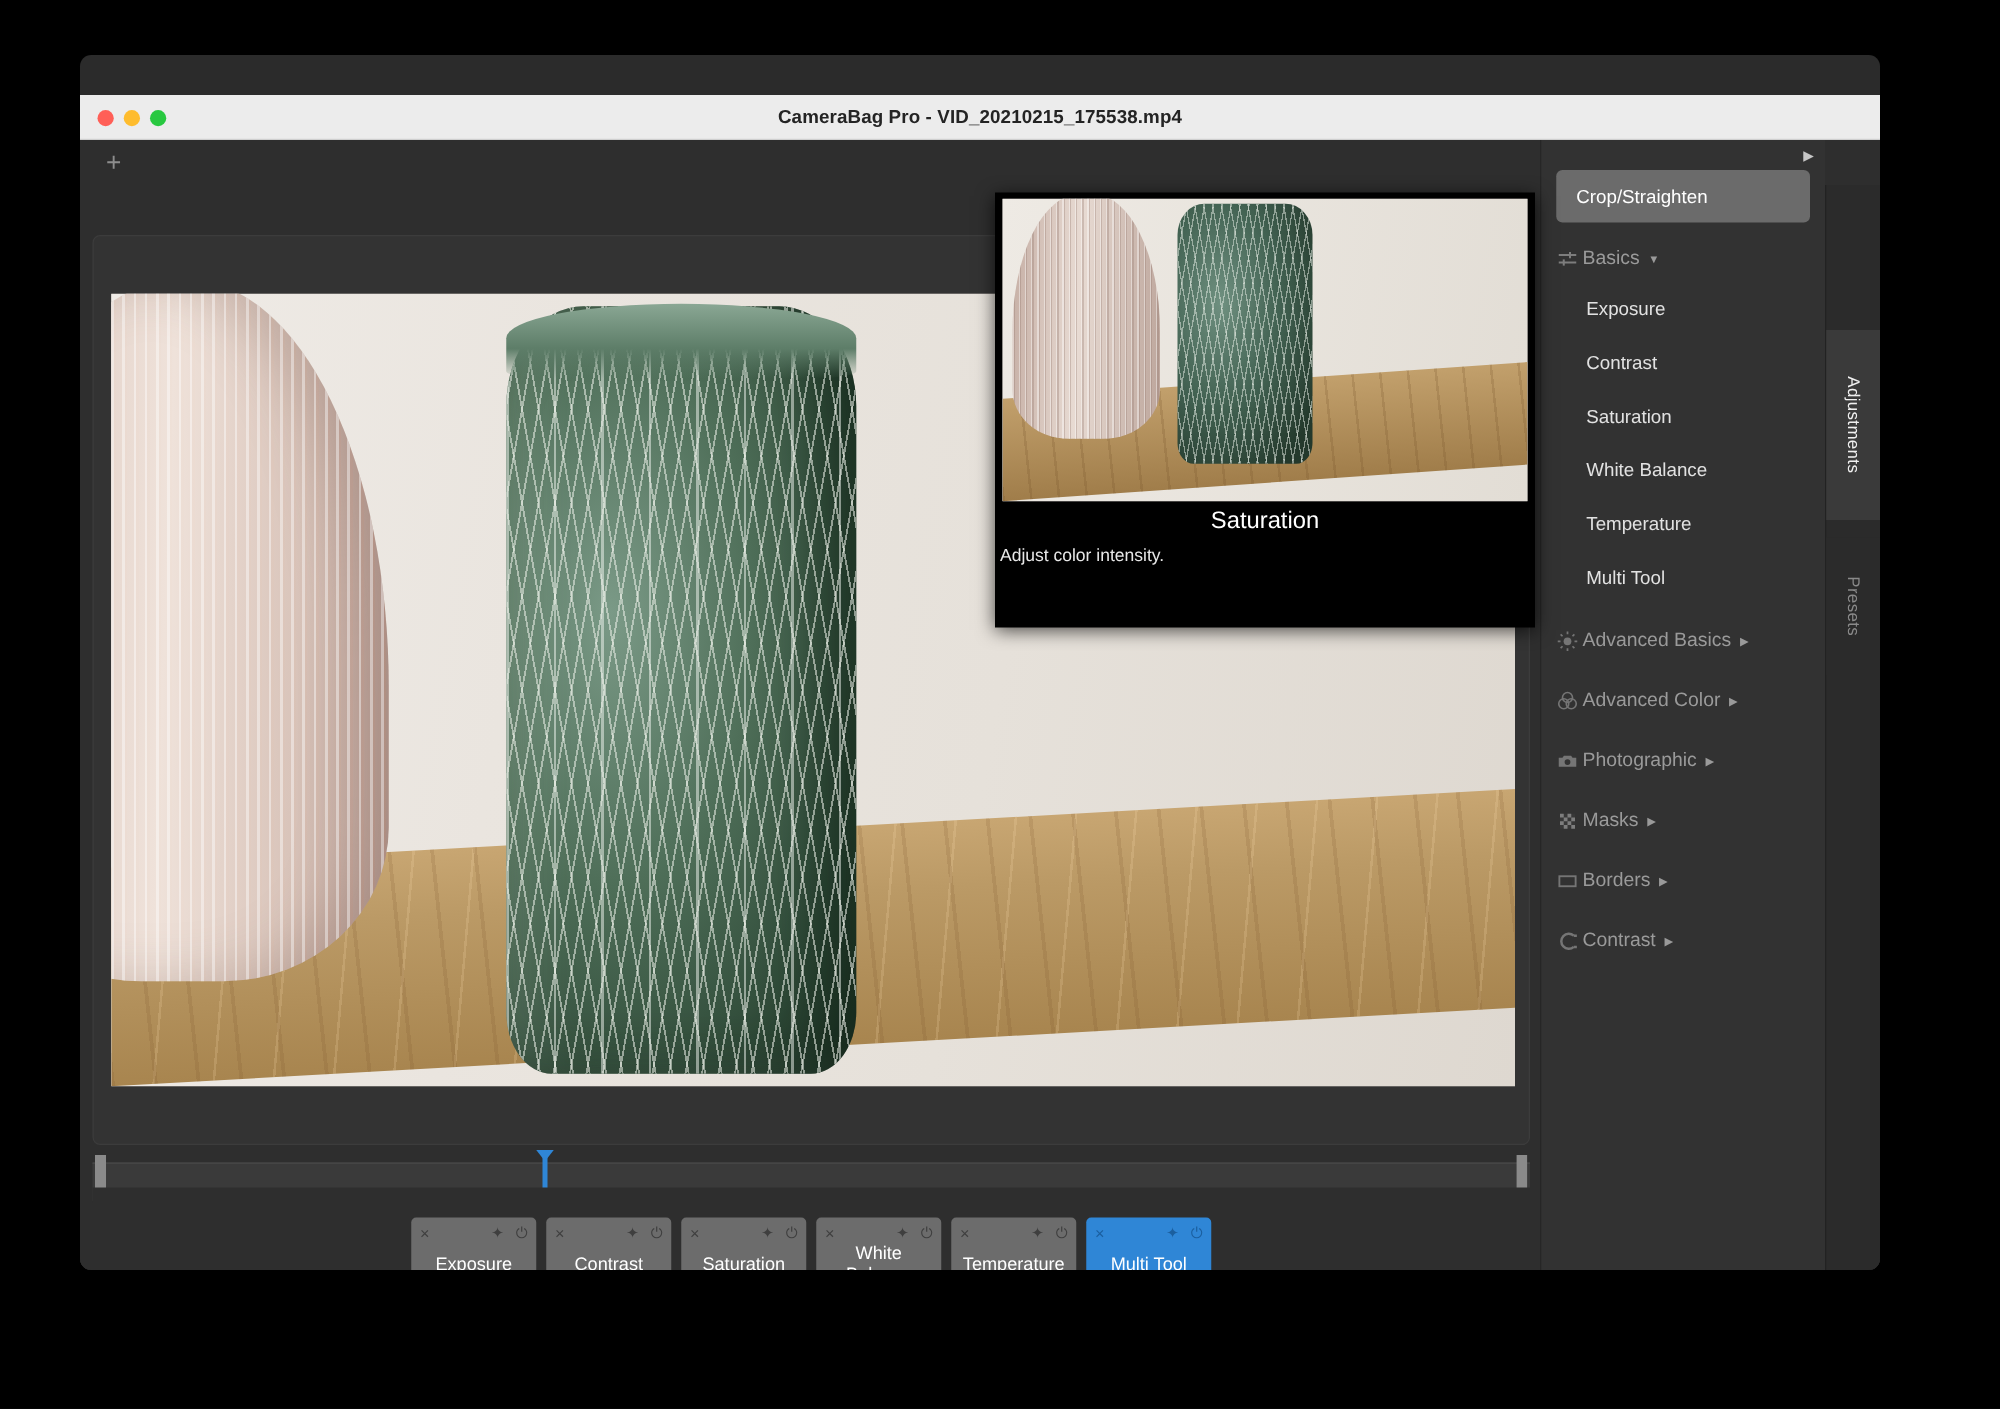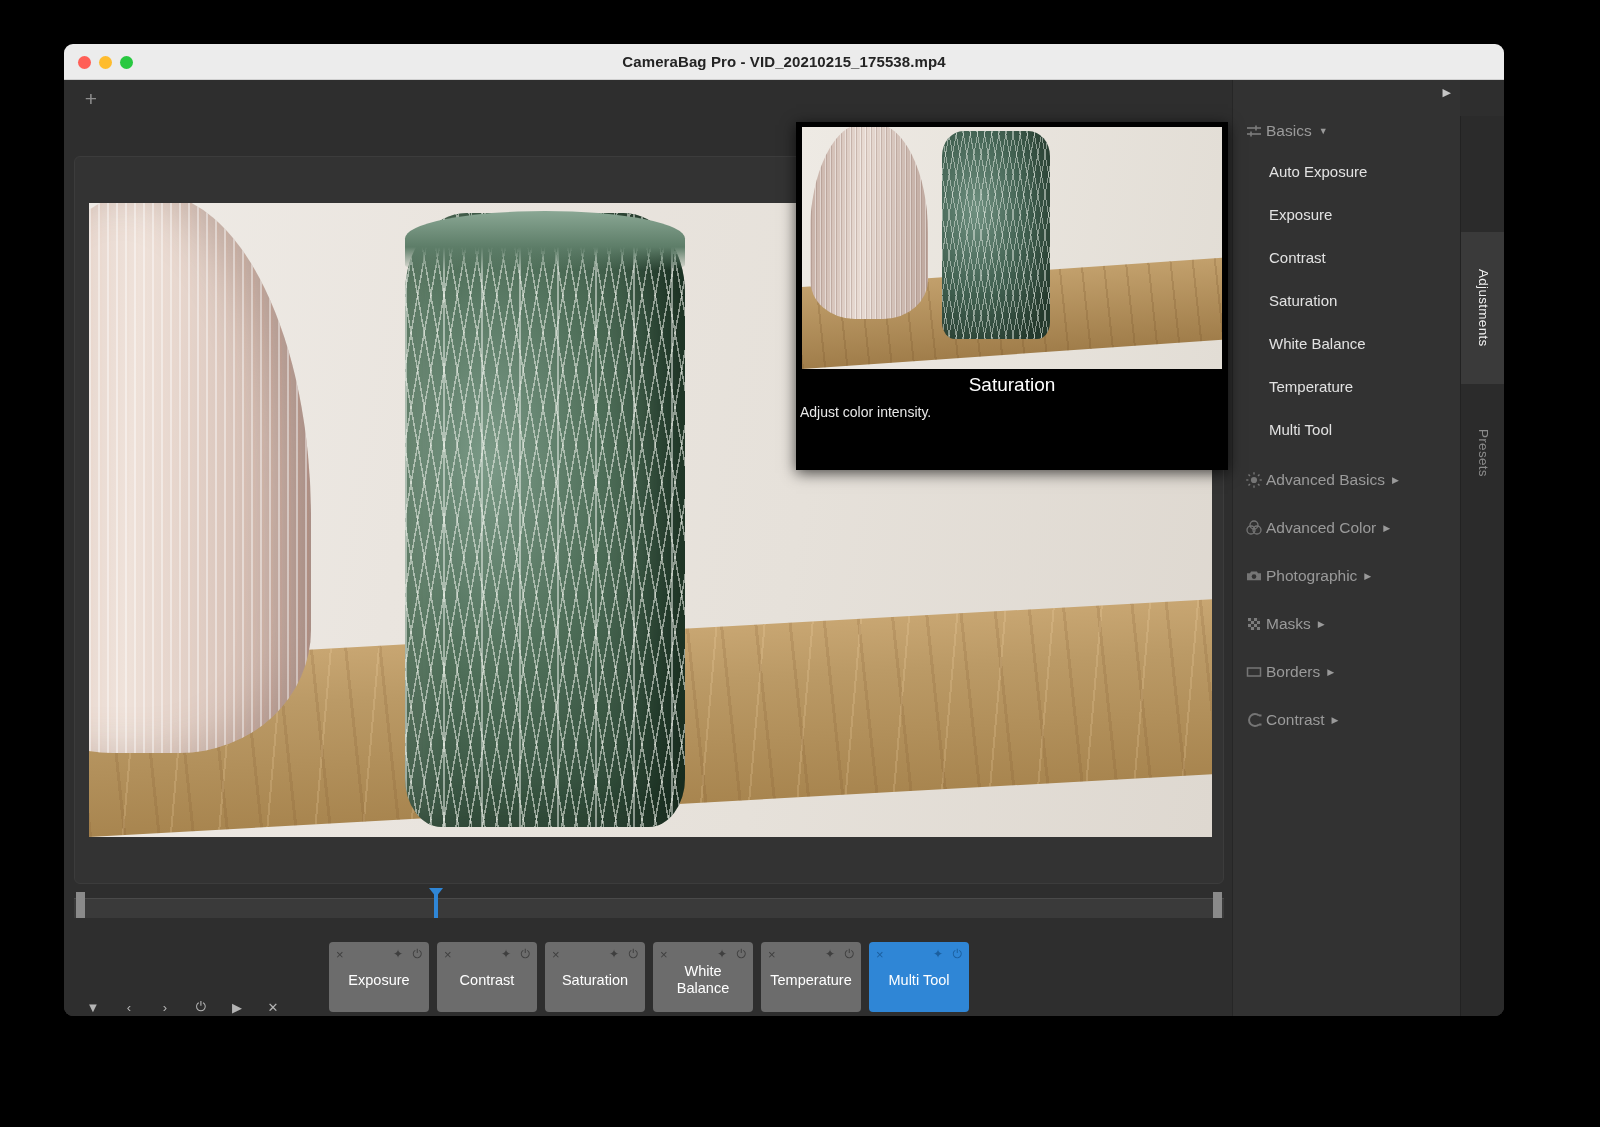--- a/index.html
+++ b/index.html
@@ -12,21 +12,21 @@
   .window{
     position:absolute; left:64px; top:44px; width:1440px; height:972px;
     background:#2b2b2b; border-radius:9px; overflow:hidden;
     box-shadow:0 18px 60px rgba(0,0,0,.75);
   }
 
   
   .titlebar{
     position:relative; height:36px; background:#ececec;
     border-bottom:1px solid #cfcfcf;
-    display:flex; align-items:center; justify-content:center;
+    display:flex; align-items:center; justify-content:center;margin-top:32px;
   }
   .traffic{ position:absolute; left:14px; top:0; height:36px; display:flex; align-items:center; gap:8px; }
   .dot{ width:13px; height:13px; border-radius:50%; display:block; }
   .dot.red{ background:#ff5f57; }
   .dot.yellow{ background:#febc2e; }
   .dot.green{ background:#28c840; }
   .title-text{ font-size:15px; font-weight:bold; color:#242424; letter-spacing:.1px; }
 
   
   .body{ position:relative; height:936px; background:#2e2e2e; display:flex; }
@@ -358,37 +358,37 @@
           <div class="popup-desc">Adjust color intensity.</div>
         </div>
 
       </div>
 
       <div class="right-panel">
         <div class="rp-top">
           <span class="rp-collapse">▶</span>
         </div>
 
+        <div class="pbtn first">
+          <span>Crop/Straighten</span>
+        </div>
 
         <div class="sec-head">
           <span class="sec-ico">
             <svg viewBox="0 0 18 18" fill="none" stroke="#9a9a9a" stroke-width="1.6">
               <line x1="2" y1="6" x2="16" y2="6"></line>
                 <line x1="2" y1="12" x2="16" y2="12"></line>
               <line x1="11" y1="3.5" x2="11" y2="8.5"></line>
                 <line x1="6" y1="9.5" x2="6" y2="14.5"></line>
             </svg>
           </span>
           <span>Basics</span>
           <span class="caret">▼</span>
         </div>
 
-        <div class="sub-item">
-          <span>Auto Exposure</span>
-          </div>
         <div class="sub-item">
           <span>Exposure</span>
           </div>
         <div class="sub-item">
           <span>Contrast</span>
           </div>
         <div class="sub-item">
           <span>Saturation</span>
           </div>
         <div class="sub-item">

